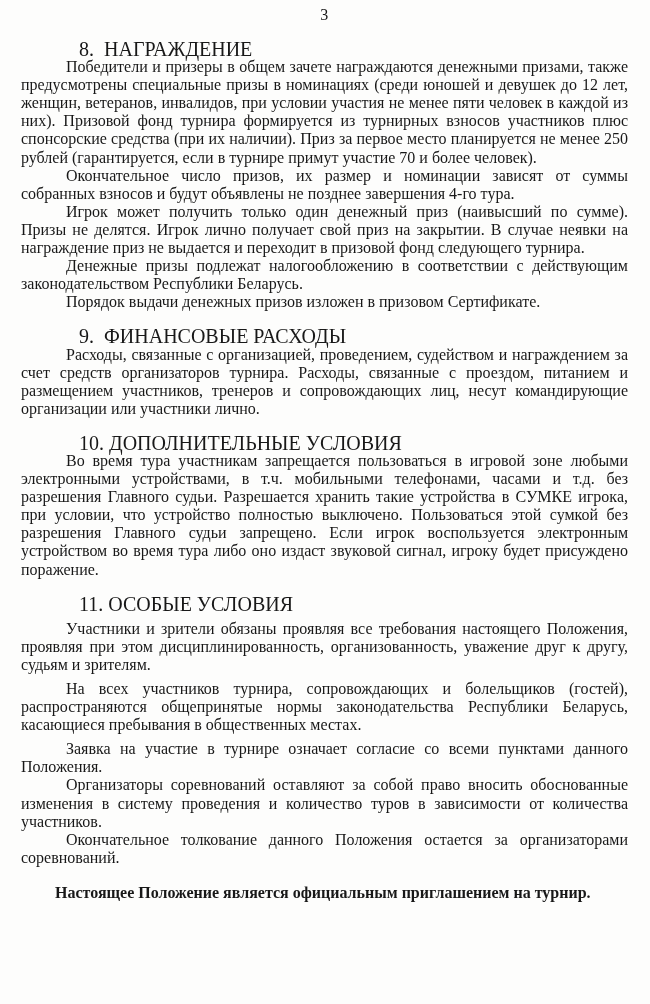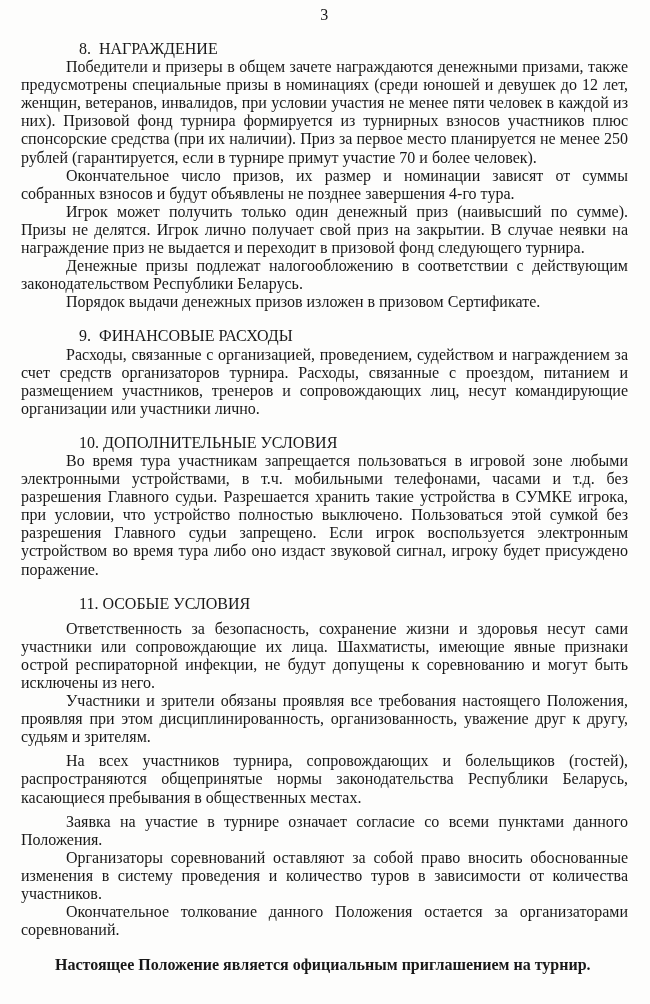--- a/index.html
+++ b/index.html
@@ -24,21 +24,21 @@
   .page-number {
     text-align: center;
     line-height: 18px;
     margin-bottom: 12px;
     letter-spacing: 0.5px;
   }
   .section-heading {
     margin: 16px 0 0 58px;
     white-space: pre-wrap;
     font-weight: normal;
-    font-size: 16px;
+    font-size: 20px;
     line-height: 18.1px;
   }
   .section-heading.extra-below {
     margin-bottom: 7px;
   }
   .doc-par {
     margin: 0;
     text-align: justify;
     text-indent: 45px;
   }
@@ -66,21 +66,20 @@
   <p class="doc-par">Денежные призы подлежат налогообложению в соответствии с действующим законодательством Республики Беларусь.</p>
   <p class="doc-par">Порядок выдачи денежных призов изложен в призовом Сертификате.</p>
 
   <h2 class="section-heading">9.  ФИНАНСОВЫЕ РАСХОДЫ</h2>
   <p class="doc-par">Расходы, связанные с организацией, проведением, судейством и награждением за счет средств организаторов турнира. Расходы, связанные с проездом, питанием и размещением участников, тренеров и сопровождающих лиц, несут командирующие организации или участники лично.</p>
 
   <h2 class="section-heading">10. ДОПОЛНИТЕЛЬНЫЕ УСЛОВИЯ</h2>
   <p class="doc-par">Во время тура участникам запрещается пользоваться в игровой зоне любыми электронными устройствами, в т.ч. мобильными телефонами, часами и т.д. без разрешения Главного судьи. Разрешается хранить такие устройства в СУМКЕ игрока, при условии, что устройство полностью выключено. Пользоваться этой сумкой без разрешения Главного судьи запрещено. Если игрок воспользуется электронным устройством во время тура либо оно издаст звуковой сигнал, игроку будет присуждено поражение.</p>
 
   <h2 class="section-heading extra-below">11. ОСОБЫЕ УСЛОВИЯ</h2>
-  <p class="doc-par">Ответственность за безопасность, сохранение жизни и здоровья несут сами участники или сопровождающие их лица. Шахматисты, имеющие явные признаки острой респираторной инфекции, не будут допущены к соревнованию и могут быть исключены из него.</p>
   <p class="doc-par">Участники и зрители обязаны проявляя все требования настоящего Положения, проявляя при этом дисциплинированность, организованность, уважение друг к другу, судьям и зрителям.</p>
   <p class="doc-par gap-before">На всех участников турнира, сопровождающих и болельщиков (гостей), распространяются общепринятые нормы законодательства Республики Беларусь, касающиеся пребывания в общественных местах.</p>
   <p class="doc-par gap-before">Заявка на участие в турнире означает согласие со всеми пунктами данного Положения.</p>
   <p class="doc-par">Организаторы соревнований оставляют за собой право вносить обоснованные изменения в систему проведения и количество туров в зависимости от количества участников.</p>
   <p class="doc-par">Окончательное толкование данного Положения остается за организаторами соревнований.</p>
 
   <p class="closing-line">Настоящее Положение является официальным приглашением на турнир.</p>
 
 </div>
 

